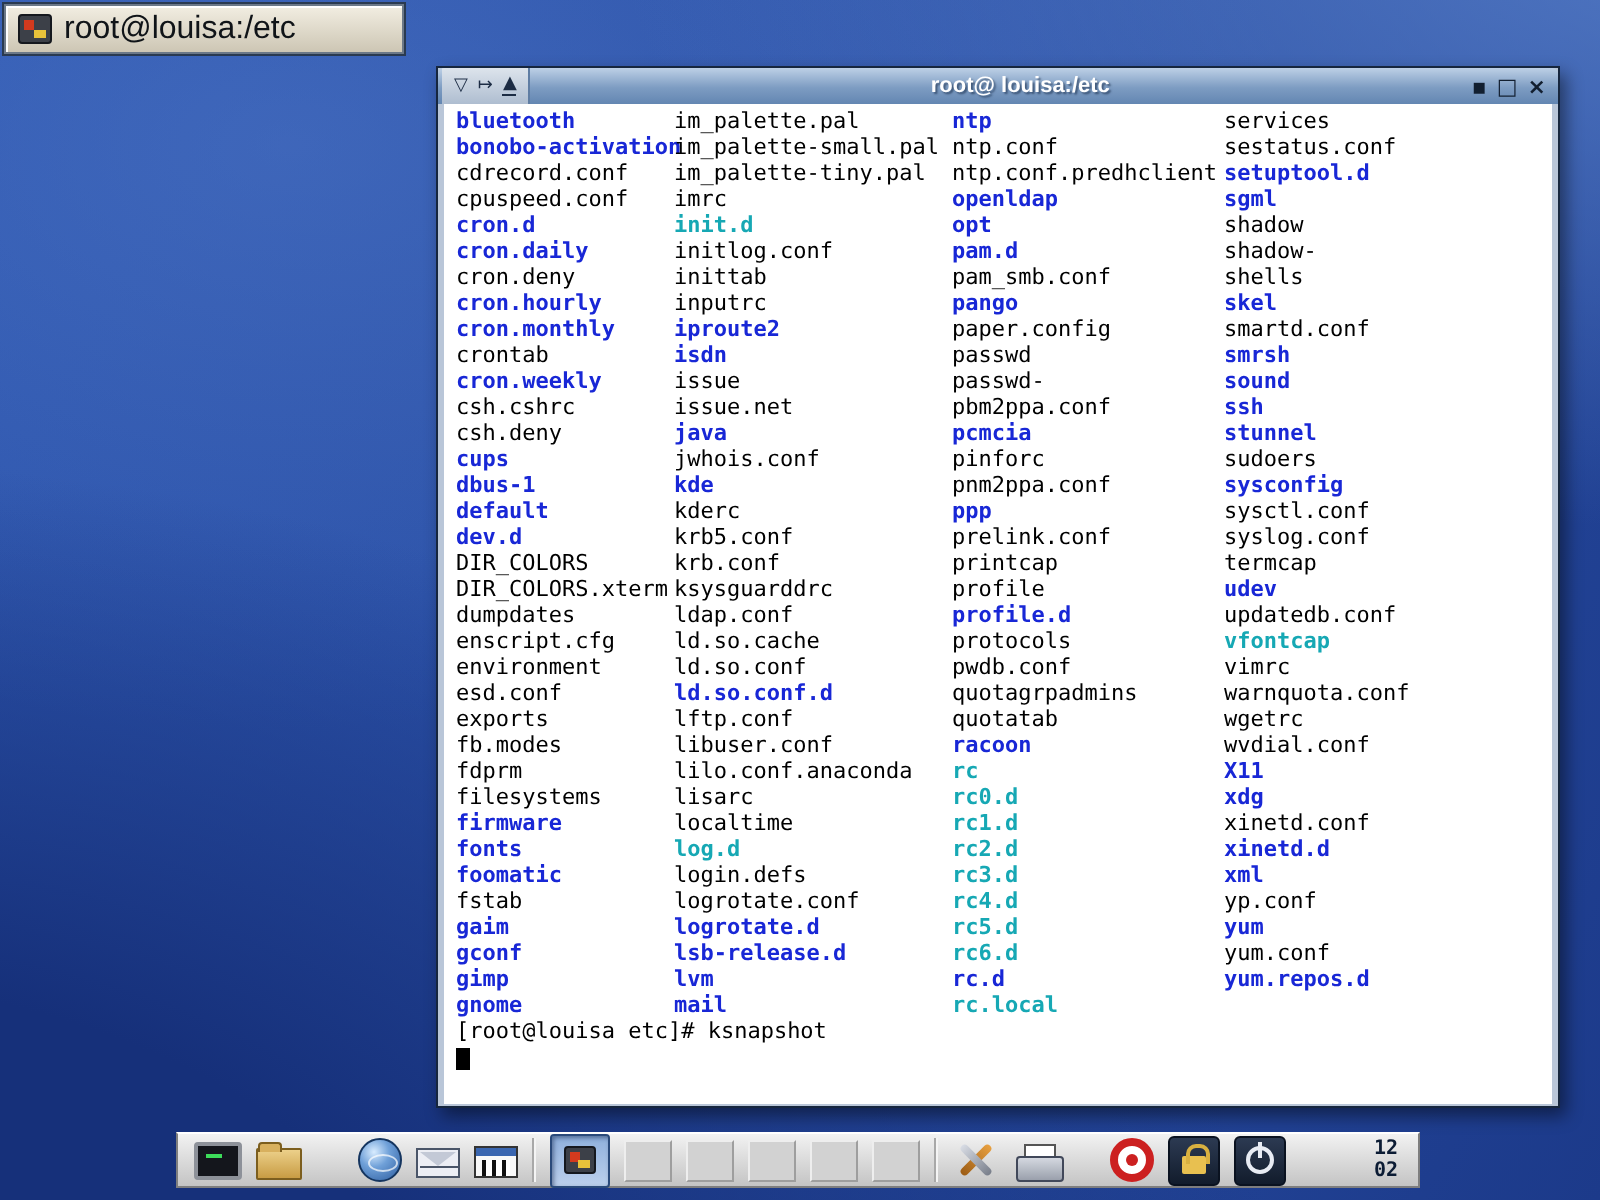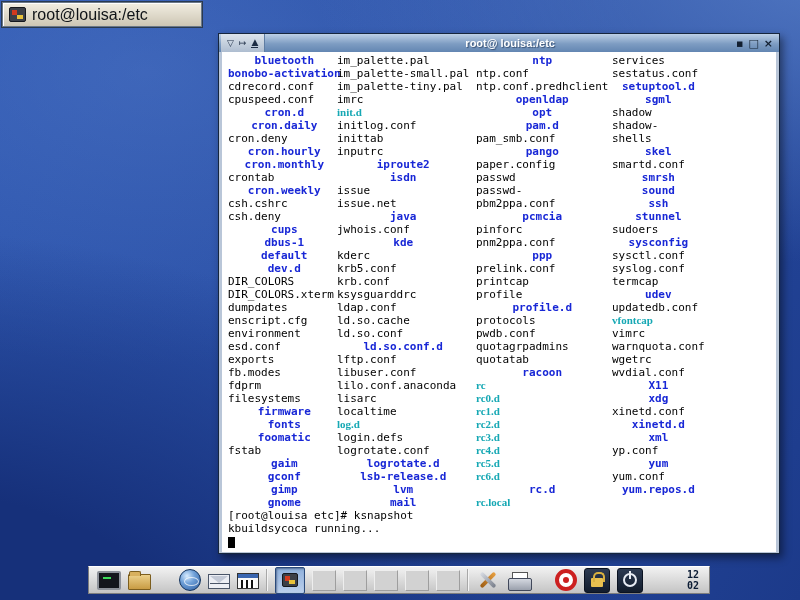--- a/index.html
+++ b/index.html
@@ -64,22 +64,22 @@
   
   .term {
     position:relative; width:100%; height:500px; background:#ffffff;
     font-family:"DejaVu Sans Mono", monospace; font-size:11px; line-height:13px;
     color:var(--file); padding:2px 0 0 6px; overflow:hidden; cursor:text;
   }
   .cols { position:relative; height:455px; }
   .col { position:absolute; top:0; white-space:nowrap; }
   .col.c0 { left:0; }  .col.c1 { left:109px; }  .col.c2 { left:248px; }  .col.c3 { left:384px; }
   .entry { height:13px; }
-  .entry.dir  { color:var(--dir);  font-weight:bold;text-align:center; }
-  .entry.link { color:var(--link); font-weight:bold;font-family:Liberation Serif, serif; }
+  .entry.dir  { color:var(--dir);  font-weight:bold; }
+  .entry.link { color:var(--link); font-weight:bold; }
   .entry.file { color:var(--file); }
   .line { height:13px; white-space:pre; }
   .cursor { display:inline-block; width:7px; height:11px; background:#000; vertical-align:text-bottom; }
 
   
   .panel {
     position:absolute; left:88px; top:566px; width:622px; height:28px;
     background:linear-gradient(#f2f2f2, #c4c4c4);
     border:1px solid #7e7e7e; border-top-color:#ffffff;
     display:flex; align-items:center; gap:7px; padding:0 8px;
@@ -303,21 +303,20 @@
             <div class="entry file">xinetd.conf</div>
             <div class="entry dir">xinetd.d</div>
             <div class="entry dir">xml</div>
             <div class="entry file">yp.conf</div>
             <div class="entry dir">yum</div>
             <div class="entry file">yum.conf</div>
             <div class="entry dir">yum.repos.d</div>
           </div>
       </div>
       <div class="line">[root@louisa etc]# ksnapshot</div>
-      <div class="line">kbuildsycoca running...</div>
       <div class="line"><span class="cursor"></span></div>
     </div>
   </div>
 
   <div class="panel">
     <div class="picon i-term"></div>
     <div class="picon i-folder"></div>
     <div style="width:14px"></div>
     <div class="picon i-globe"></div>
     <div class="picon i-mail"></div>

